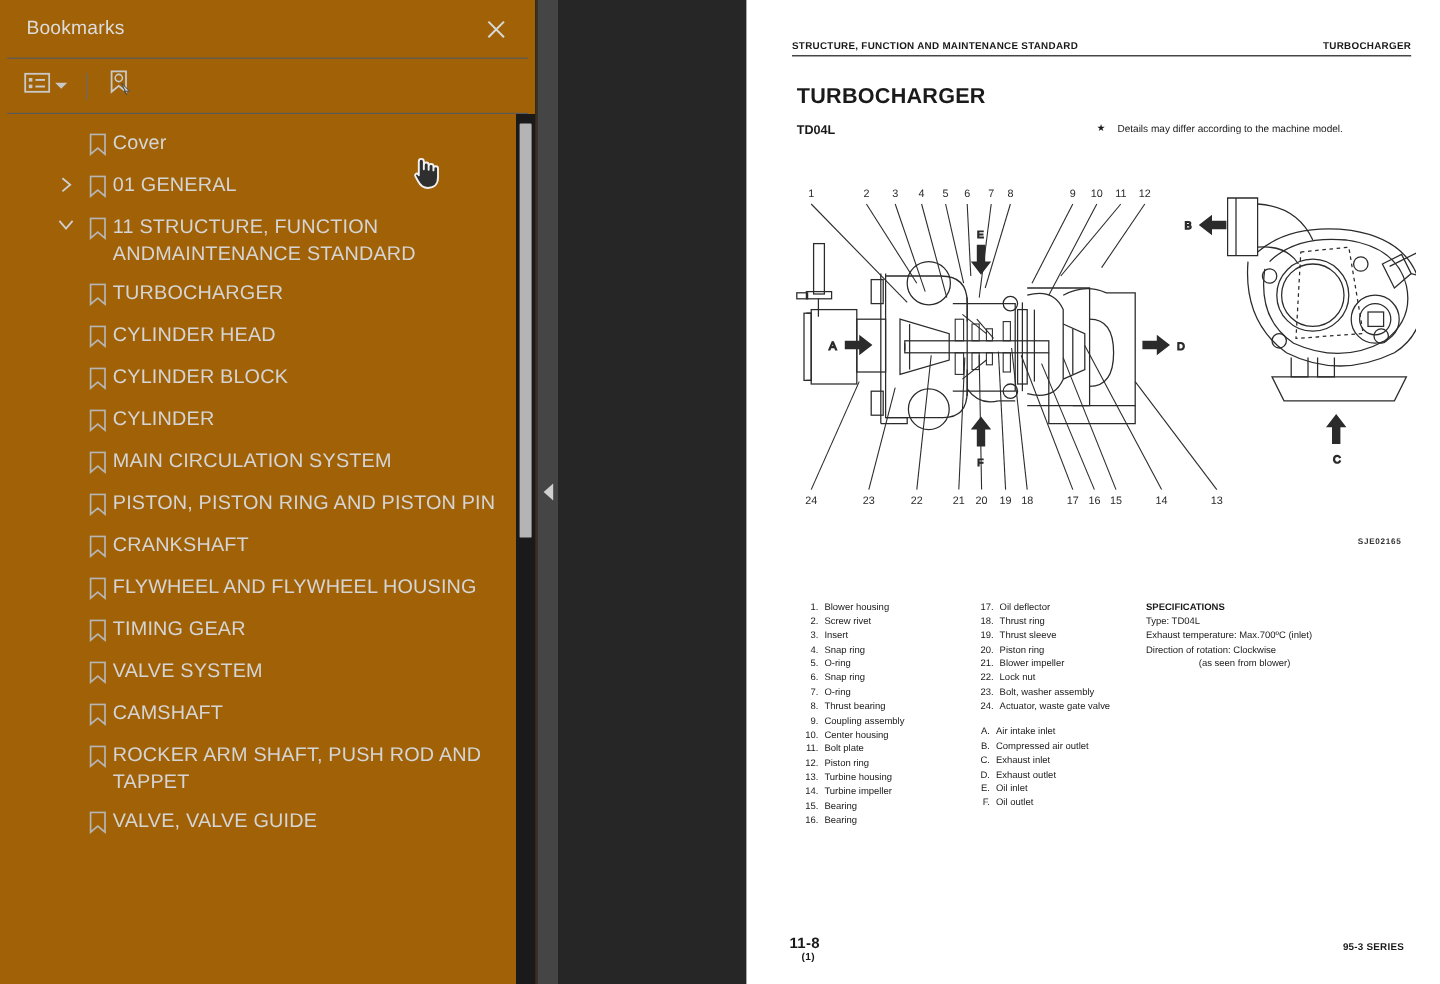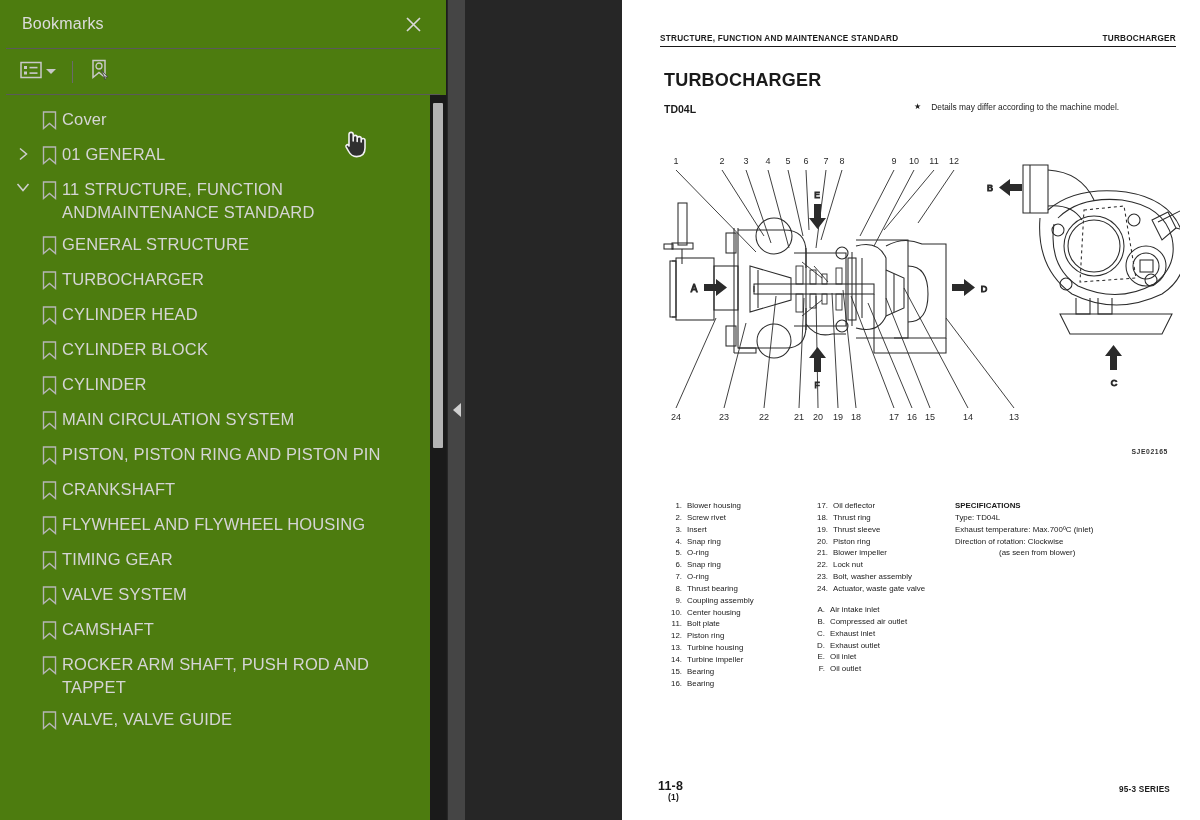--- a/index.html
+++ b/index.html
@@ -7,21 +7,21 @@
     width: 1200px; height: 820px;
     background: #2b2b2b;
     font-family: "Liberation Sans", sans-serif;
     overflow: hidden;
   }
   #app { position: relative; width: 1200px; height: 820px; background: #262626; }
 
   
   #bookmarks-panel {
     position: absolute; left: 0; top: 0; width: 447px; height: 820px;
-    background: #4d7c0f;
+    background: #a16207;
     border-right: 1px solid #1c1c1c;
     display: flex; flex-direction: column;
   }
   #panel-header {
     height: 49px; flex: 0 0 49px;
     display: flex; align-items: center;
     padding: 0 14px 0 16px;
     border-bottom: 1px solid #5a5a5a;
     margin: 0 6px;
   }
@@ -53,21 +53,21 @@
 
   
   #bm-scroll {
     flex: 1 1 auto; position: relative; overflow: hidden;
     padding-top: 8px;
   }
   #bm-list { padding-right: 16px; }
   .bm-row {
     display: flex; align-items: flex-start;
     min-height: 35px; padding: 5px 0 4px 0;
-    cursor: pointer; position: relative;
+    cursor: pointer; position: relative; margin-left: 32px;
   }
   .bm-twisty {
     flex: 0 0 26px; width: 26px; display: flex; justify-content: center;
     padding-top: 4px;
   }
   .bm-icon { flex: 0 0 26px; width: 26px; display: flex; justify-content: center; padding-top: 3px; }
   .bm-label {
     color: #d5d5d5; font-size: 16.5px; line-height: 23px;
     letter-spacing: .15px; padding-right: 10px;
   }
@@ -244,28 +244,20 @@
               </svg>
             </span>
             <span class="bm-label">11 STRUCTURE, FUNCTION ANDMAINTENANCE STANDARD</span>
           </div>
           <div class="bm-row lvl1 nochild">
             <span class="bm-icon">
               <svg width="15" height="19" viewBox="0 0 15 19">
                 <path d="M1.5 1 h12 v16.5 l-6 -5 l-6 5 Z" fill="none" stroke="#b6b6b6" stroke-width="1.4"></path>
               </svg>
             </span>
-            <span class="bm-label">GENERAL STRUCTURE</span>
-          </div>
-          <div class="bm-row lvl1 nochild">
-            <span class="bm-icon">
-              <svg width="15" height="19" viewBox="0 0 15 19">
-                <path d="M1.5 1 h12 v16.5 l-6 -5 l-6 5 Z" fill="none" stroke="#b6b6b6" stroke-width="1.4"></path>
-              </svg>
-            </span>
             <span class="bm-label">TURBOCHARGER</span>
           </div>
           <div class="bm-row lvl1 nochild">
             <span class="bm-icon">
               <svg width="15" height="19" viewBox="0 0 15 19">
                 <path d="M1.5 1 h12 v16.5 l-6 -5 l-6 5 Z" fill="none" stroke="#b6b6b6" stroke-width="1.4"></path>
               </svg>
             </span>
             <span class="bm-label">CYLINDER HEAD</span>
           </div>

